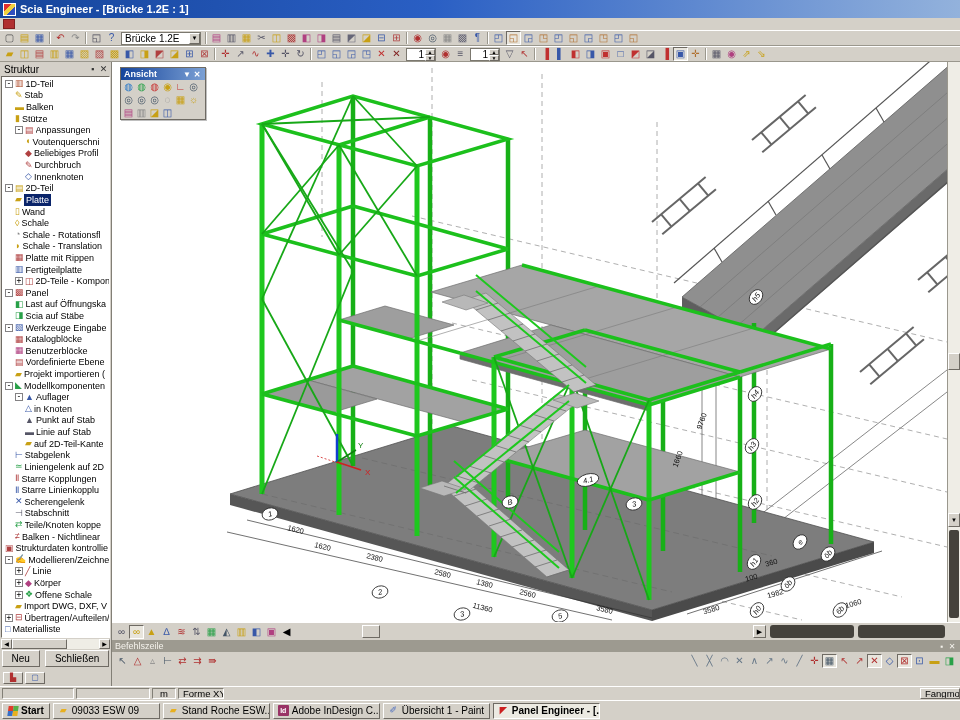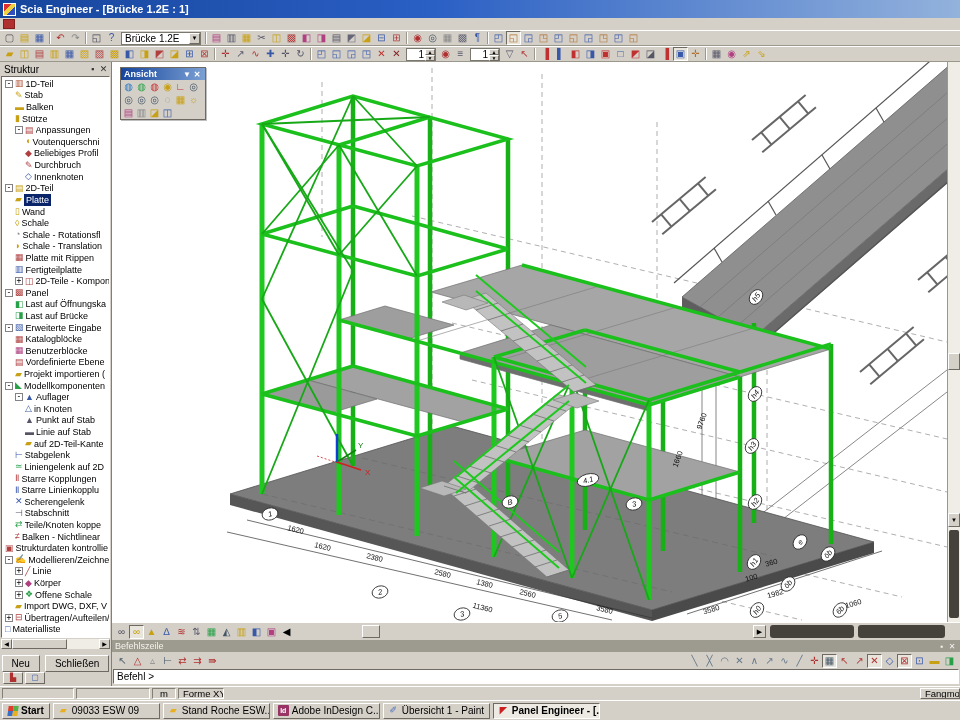--- a/index.html
+++ b/index.html
@@ -48,21 +48,21 @@
        text-align:center;margin-right:2px;flex:none;font-family:"DejaVu Sans Mono",monospace}
   .ticon{font-size:9px;line-height:1;margin-right:2px;flex:none}
   .tlabel{overflow:hidden;white-space:nowrap}
   .trow.sel .tlabel{background:#0a246a;color:#fff;padding:16px 2px}
   .lp-scroll{height:12px;display:flex;align-items:center;padding:1px 1px}
   .sbtn{width:11px;height:10px;background:#d4d0c8;border:1px solid;border-color:#fff #6e6a63 #6e6a63 #fff;
         font-size:6px;line-height:8px;text-align:center;flex:none}
   .strack{flex:1;height:10px;background:#efede6;position:relative}
   .sthumb{position:absolute;top:0;height:10px;background:#d4d0c8;border:1px solid;
           border-color:#fff #6e6a63 #6e6a63 #fff}
-  .lp-buttons{height:22px;display:flex;align-items:flex-end;justify-content:center;gap:5px}
+  .lp-buttons{height:22px;display:flex;align-items:flex-start;justify-content:center;gap:5px}
   .btn{background:#d4d0c8;border:1px solid;border-color:#fff #6e6a63 #6e6a63 #fff;font-size:10px;
        padding:1px 9px;height:17px}
   .lp-tabs{height:14px;display:flex;align-items:flex-start;padding-left:3px;gap:2px}
   .tab{width:20px;height:12px;background:#d4d0c8;border:1px solid;border-color:#fff #6e6a63 #6e6a63 #fff;
        font-size:8px;line-height:10px;text-align:center}
 
   .right{flex:1;display:flex;flex-direction:column;min-width:0}
   .vp-wrap{height:560px;display:flex}
   .vp{flex:1;background:#ffffff;position:relative;overflow:hidden}
   .vscroll{width:13px;flex:none;background:#efede6;position:relative;border-left:1px solid #9a978d}
@@ -521,26 +521,26 @@
           <span class="exp">-</span>
           <span class="ticon" style="color: rgb(176, 64, 64);">▩</span>
           <span class="tlabel">Panel</span>
         </div>
         <div class="trow" style="padding-left: 13px;">
           <span class="ticon" style="color: rgb(40, 160, 72);">◧</span>
           <span class="tlabel">Last auf Öffnungska</span>
         </div>
         <div class="trow" style="padding-left: 13px;">
           <span class="ticon" style="color: rgb(40, 160, 72);">◨</span>
-          <span class="tlabel">Last auf Brücke</span>
+          <span class="tlabel">Scia auf Stäbe</span>
         </div>
         <div class="trow" style="padding-left: 3px;">
           <span class="exp">-</span>
           <span class="ticon" style="color: rgb(56, 88, 168);">▧</span>
-          <span class="tlabel">Erweiterte Eingabe</span>
+          <span class="tlabel">Werkzeuge Eingabe</span>
         </div>
         <div class="trow" style="padding-left: 13px;">
           <span class="ticon" style="color: rgb(176, 64, 64);">▦</span>
           <span class="tlabel">Katalogblöcke</span>
         </div>
         <div class="trow" style="padding-left: 13px;">
           <span class="ticon" style="color: rgb(176, 64, 128);">▦</span>
           <span class="tlabel">Benutzerblöcke</span>
         </div>
         <div class="trow" style="padding-left: 13px;">
@@ -1143,23 +1143,20 @@
               <span class="g" style="color: rgb(56, 88, 168);">⊡</span>
             </span>
             <span class="tbi">
               <span class="g" style="color: rgb(200, 160, 20);">▬</span>
             </span>
             <span class="tbi">
               <span class="g" style="color: rgb(40, 160, 72);">◨</span>
             </span>
           </span>
       </div>
-      <div class="cmd-input">
-        <span>Befehl &gt;</span>
-      </div>
     </div>
   </div>
 </div>
 
 <div class="statusbar">
   <span class="scell" style="width:72px"></span>
   <span class="scell" style="width:74px"></span>
   <span class="scell" style="width:24px;justify-content:center">m</span>
   <span class="scell" style="width:46px">Forme XY</span>
   <span class="scell snap" style="width:40px">Fangmodi</span>

